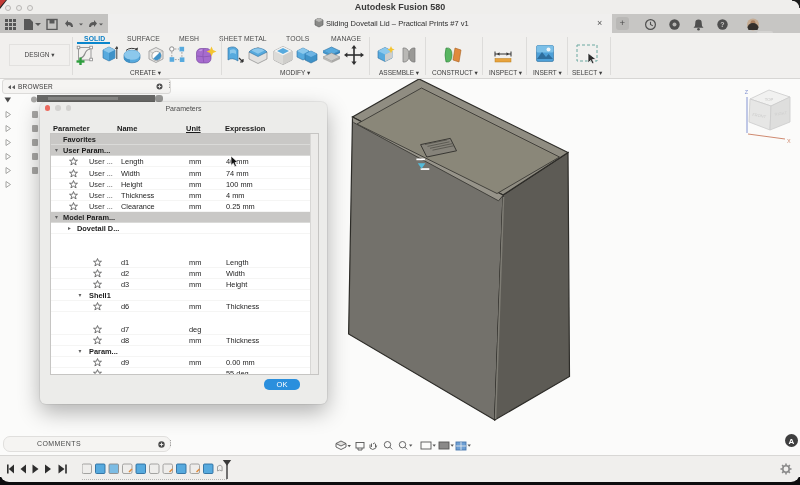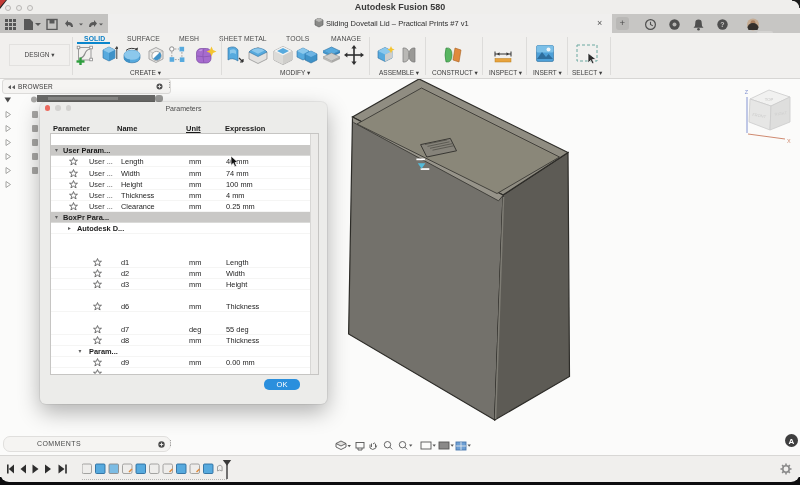--- a/index.html
+++ b/index.html
@@ -356,20 +356,23 @@
     <div class="dot" style="left:15px;top:3.2px;background:#d3d2d0;"></div>
     <div class="dot" style="left:25.5px;top:3.2px;background:#d3d2d0;"></div>
     <div id="dlgtitle">Parameters</div>
     <div id="tblhead">
       <span class="cell" style="left:3px;">Parameter</span>
       <span class="cell" style="left:67px;">Name</span>
       <span class="cell" style="left:136px;text-decoration:underline;">Unit</span>
       <span class="cell" style="left:175px;">Expression</span>
     </div>
     <div id="tbl">
+        <div class="row gray" style="top:0.00px;">
+          <span class="cell" style="left:12px;font-weight:bold;">Favorites</span>
+        </div>
         <div class="row gray" style="top:11.15px;">
           <span class="arr" style="left:4px;">▾</span>
           <span class="cell" style="left:12px;font-weight:bold;">User Param...</span>
         </div>
         <div class="row" style="top:22.30px;">
           <svg style="position:absolute;left:18px;top:1.2px;" width="9" height="9" viewBox="0 0 10 10">
             <polygon points="5,0.6 6.2,3.6 9.4,3.6 6.9,5.6 7.9,8.8 5,6.9 2.1,8.8 3.1,5.6 0.6,3.6 3.8,3.6" fill="none" stroke="#555" stroke-width="0.9"></polygon>
           </svg>
           <span class="cell" style="left:38px;color:#333;">User ...</span>
           <span class="cell" style="left:70px;">Length</span>
@@ -407,25 +410,25 @@
           <svg style="position:absolute;left:18px;top:1.2px;" width="9" height="9" viewBox="0 0 10 10">
             <polygon points="5,0.6 6.2,3.6 9.4,3.6 6.9,5.6 7.9,8.8 5,6.9 2.1,8.8 3.1,5.6 0.6,3.6 3.8,3.6" fill="none" stroke="#555" stroke-width="0.9"></polygon>
           </svg>
           <span class="cell" style="left:38px;color:#333;">User ...</span>
           <span class="cell" style="left:70px;">Clearance</span>
           <span class="cell" style="left:138px;">mm</span>
           <span class="cell" style="left:175px;">0.25 mm</span>
         </div>
         <div class="row gray" style="top:78.05px;">
           <span class="arr" style="left:4px;">▾</span>
-          <span class="cell" style="left:12px;font-weight:bold;">BoxPr Para...</span>
+          <span class="cell" style="left:12px;font-weight:bold;">Model Param...</span>
         </div>
         <div class="row" style="top:89.20px;">
           <span class="arr" style="left:17px;">▸</span>
-          <span class="cell" style="left:26px;font-weight:bold;">Autodesk D...</span>
+          <span class="cell" style="left:26px;font-weight:bold;">Dovetail D...</span>
         </div>
         <div class="row" style="top:122.65px;">
           <svg style="position:absolute;left:42px;top:1.2px;" width="9" height="9" viewBox="0 0 10 10">
             <polygon points="5,0.6 6.2,3.6 9.4,3.6 6.9,5.6 7.9,8.8 5,6.9 2.1,8.8 3.1,5.6 0.6,3.6 3.8,3.6" fill="none" stroke="#555" stroke-width="0.9"></polygon>
           </svg>
           <span class="cell" style="left:70px;">d1</span>
           <span class="cell" style="left:138px;">mm</span>
           <span class="cell" style="left:175px;">Length</span>
         </div>
         <div class="row" style="top:133.80px;text-align:center;">
@@ -436,36 +439,40 @@
           <span class="cell" style="left:138px;">mm</span>
           <span class="cell" style="left:175px;">Width</span>
         </div>
         <div class="row" style="top:144.95px;">
           <svg style="position:absolute;left:42px;top:1.2px;" width="9" height="9" viewBox="0 0 10 10">
             <polygon points="5,0.6 6.2,3.6 9.4,3.6 6.9,5.6 7.9,8.8 5,6.9 2.1,8.8 3.1,5.6 0.6,3.6 3.8,3.6" fill="none" stroke="#555" stroke-width="0.9"></polygon>
           </svg>
           <span class="cell" style="left:70px;">d3</span>
           <span class="cell" style="left:138px;">mm</span>
           <span class="cell" style="left:175px;">Height</span>
+        </div>
+        <div class="row" style="top:156.10px;">
+          <span class="arr" style="left:27.5px;">▾</span>
+          <span class="cell" style="left:38px;font-weight:bold;">Shell1</span>
         </div>
         <div class="row" style="top:167.25px;">
           <svg style="position:absolute;left:42px;top:1.2px;" width="9" height="9" viewBox="0 0 10 10">
             <polygon points="5,0.6 6.2,3.6 9.4,3.6 6.9,5.6 7.9,8.8 5,6.9 2.1,8.8 3.1,5.6 0.6,3.6 3.8,3.6" fill="none" stroke="#555" stroke-width="0.9"></polygon>
           </svg>
           <span class="cell" style="left:70px;">d6</span>
           <span class="cell" style="left:138px;">mm</span>
           <span class="cell" style="left:175px;">Thickness</span>
         </div>
         <div class="row" style="top:189.55px;">
           <svg style="position:absolute;left:42px;top:1.2px;" width="9" height="9" viewBox="0 0 10 10">
             <polygon points="5,0.6 6.2,3.6 9.4,3.6 6.9,5.6 7.9,8.8 5,6.9 2.1,8.8 3.1,5.6 0.6,3.6 3.8,3.6" fill="none" stroke="#555" stroke-width="0.9"></polygon>
           </svg>
           <span class="cell" style="left:70px;">d7</span>
           <span class="cell" style="left:138px;">deg</span>
-          <span class="cell" style="left:175px;">55 deg</span>
+          <span class="cell" style="left:175px;margin-top:44px;">55 deg</span>
         </div>
         <div class="row" style="top:200.70px;">
           <svg style="position:absolute;left:42px;top:1.2px;" width="9" height="9" viewBox="0 0 10 10">
             <polygon points="5,0.6 6.2,3.6 9.4,3.6 6.9,5.6 7.9,8.8 5,6.9 2.1,8.8 3.1,5.6 0.6,3.6 3.8,3.6" fill="none" stroke="#555" stroke-width="0.9"></polygon>
           </svg>
           <span class="cell" style="left:70px;">d8</span>
           <span class="cell" style="left:138px;">mm</span>
           <span class="cell" style="left:175px;">Thickness</span>
         </div>
         <div class="row" style="top:211.85px;">

